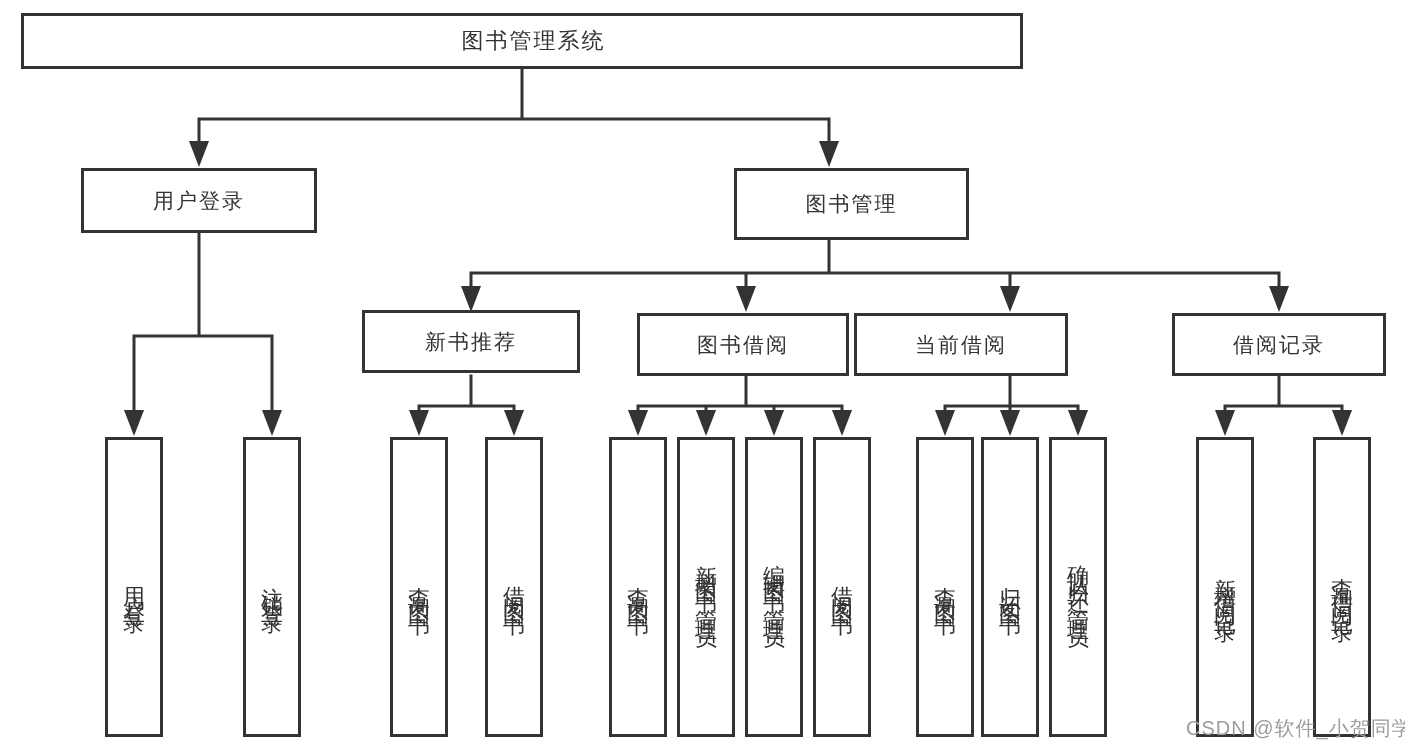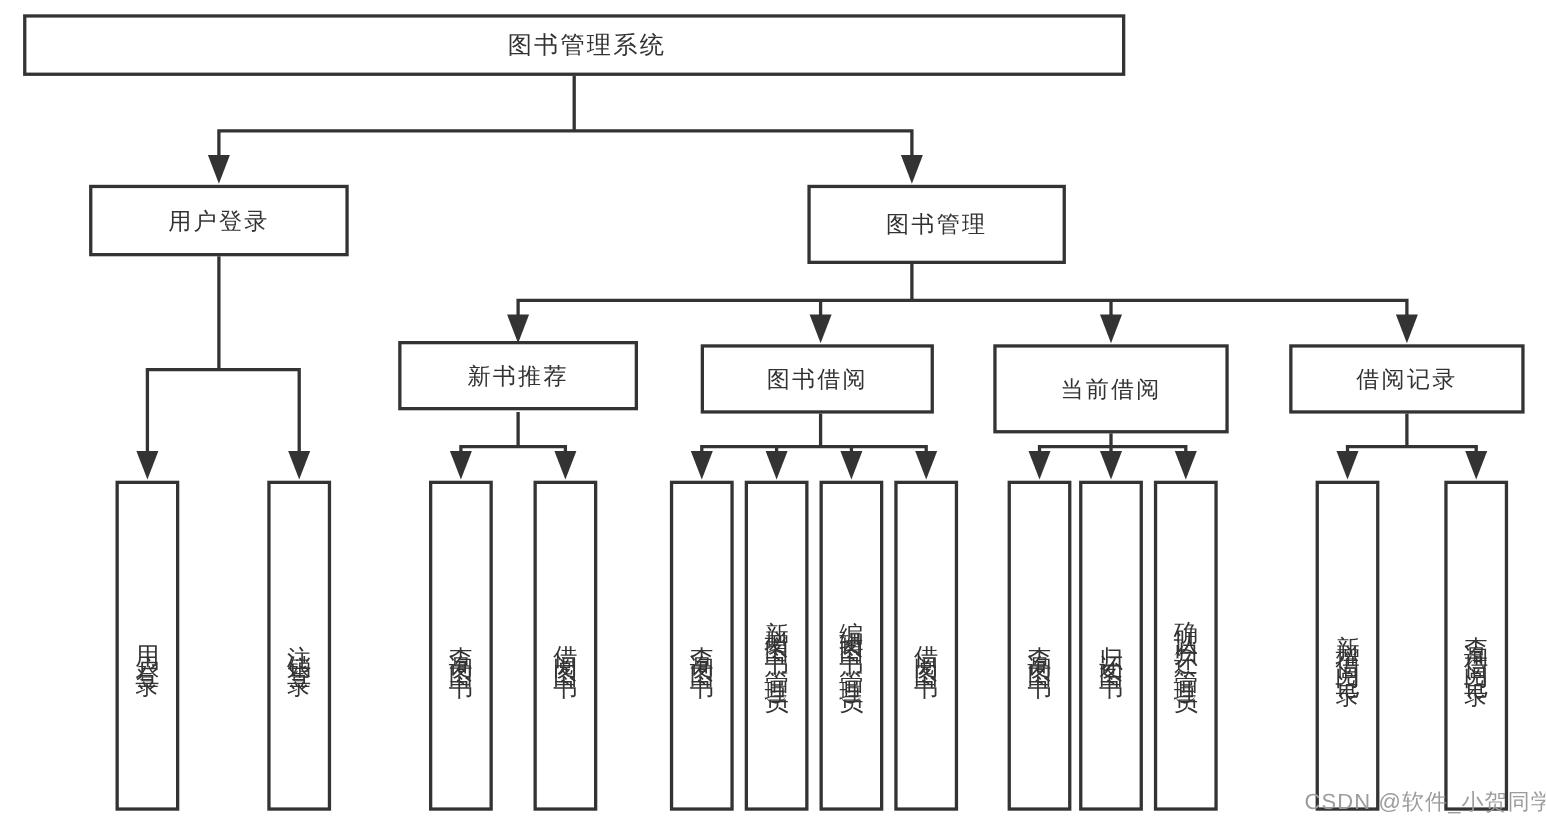--- a/index.html
+++ b/index.html
@@ -122,21 +122,21 @@
   <div class="node h" style="left:712px; top:168px; width:235px; height:72px;margin-left:22px;">
     <span>图书管理</span>
   </div>
 
   <div class="node h" style="left:362px; top:310px; width:218px; height:63px;">
     <span>新书推荐</span>
   </div>
   <div class="node h" style="left:637px; top:313px; width:212px; height:63px;">
     <span>图书借阅</span>
   </div>
-  <div class="node h" style="left:903px; top:313px; width:214px; height:81px;">
+  <div class="node h" style="left:854px; top:313px; width:214px; height:63px;">
     <span>当前借阅</span>
   </div>
   <div class="node h" style="left:1172px; top:313px; width:214px; height:63px;">
     <span>借阅记录</span>
   </div>
 
   <div class="node v" style="left:105px;">
     <span class="vtext">用户登录</span>
   </div>
   <div class="node v" style="left:243px;">

